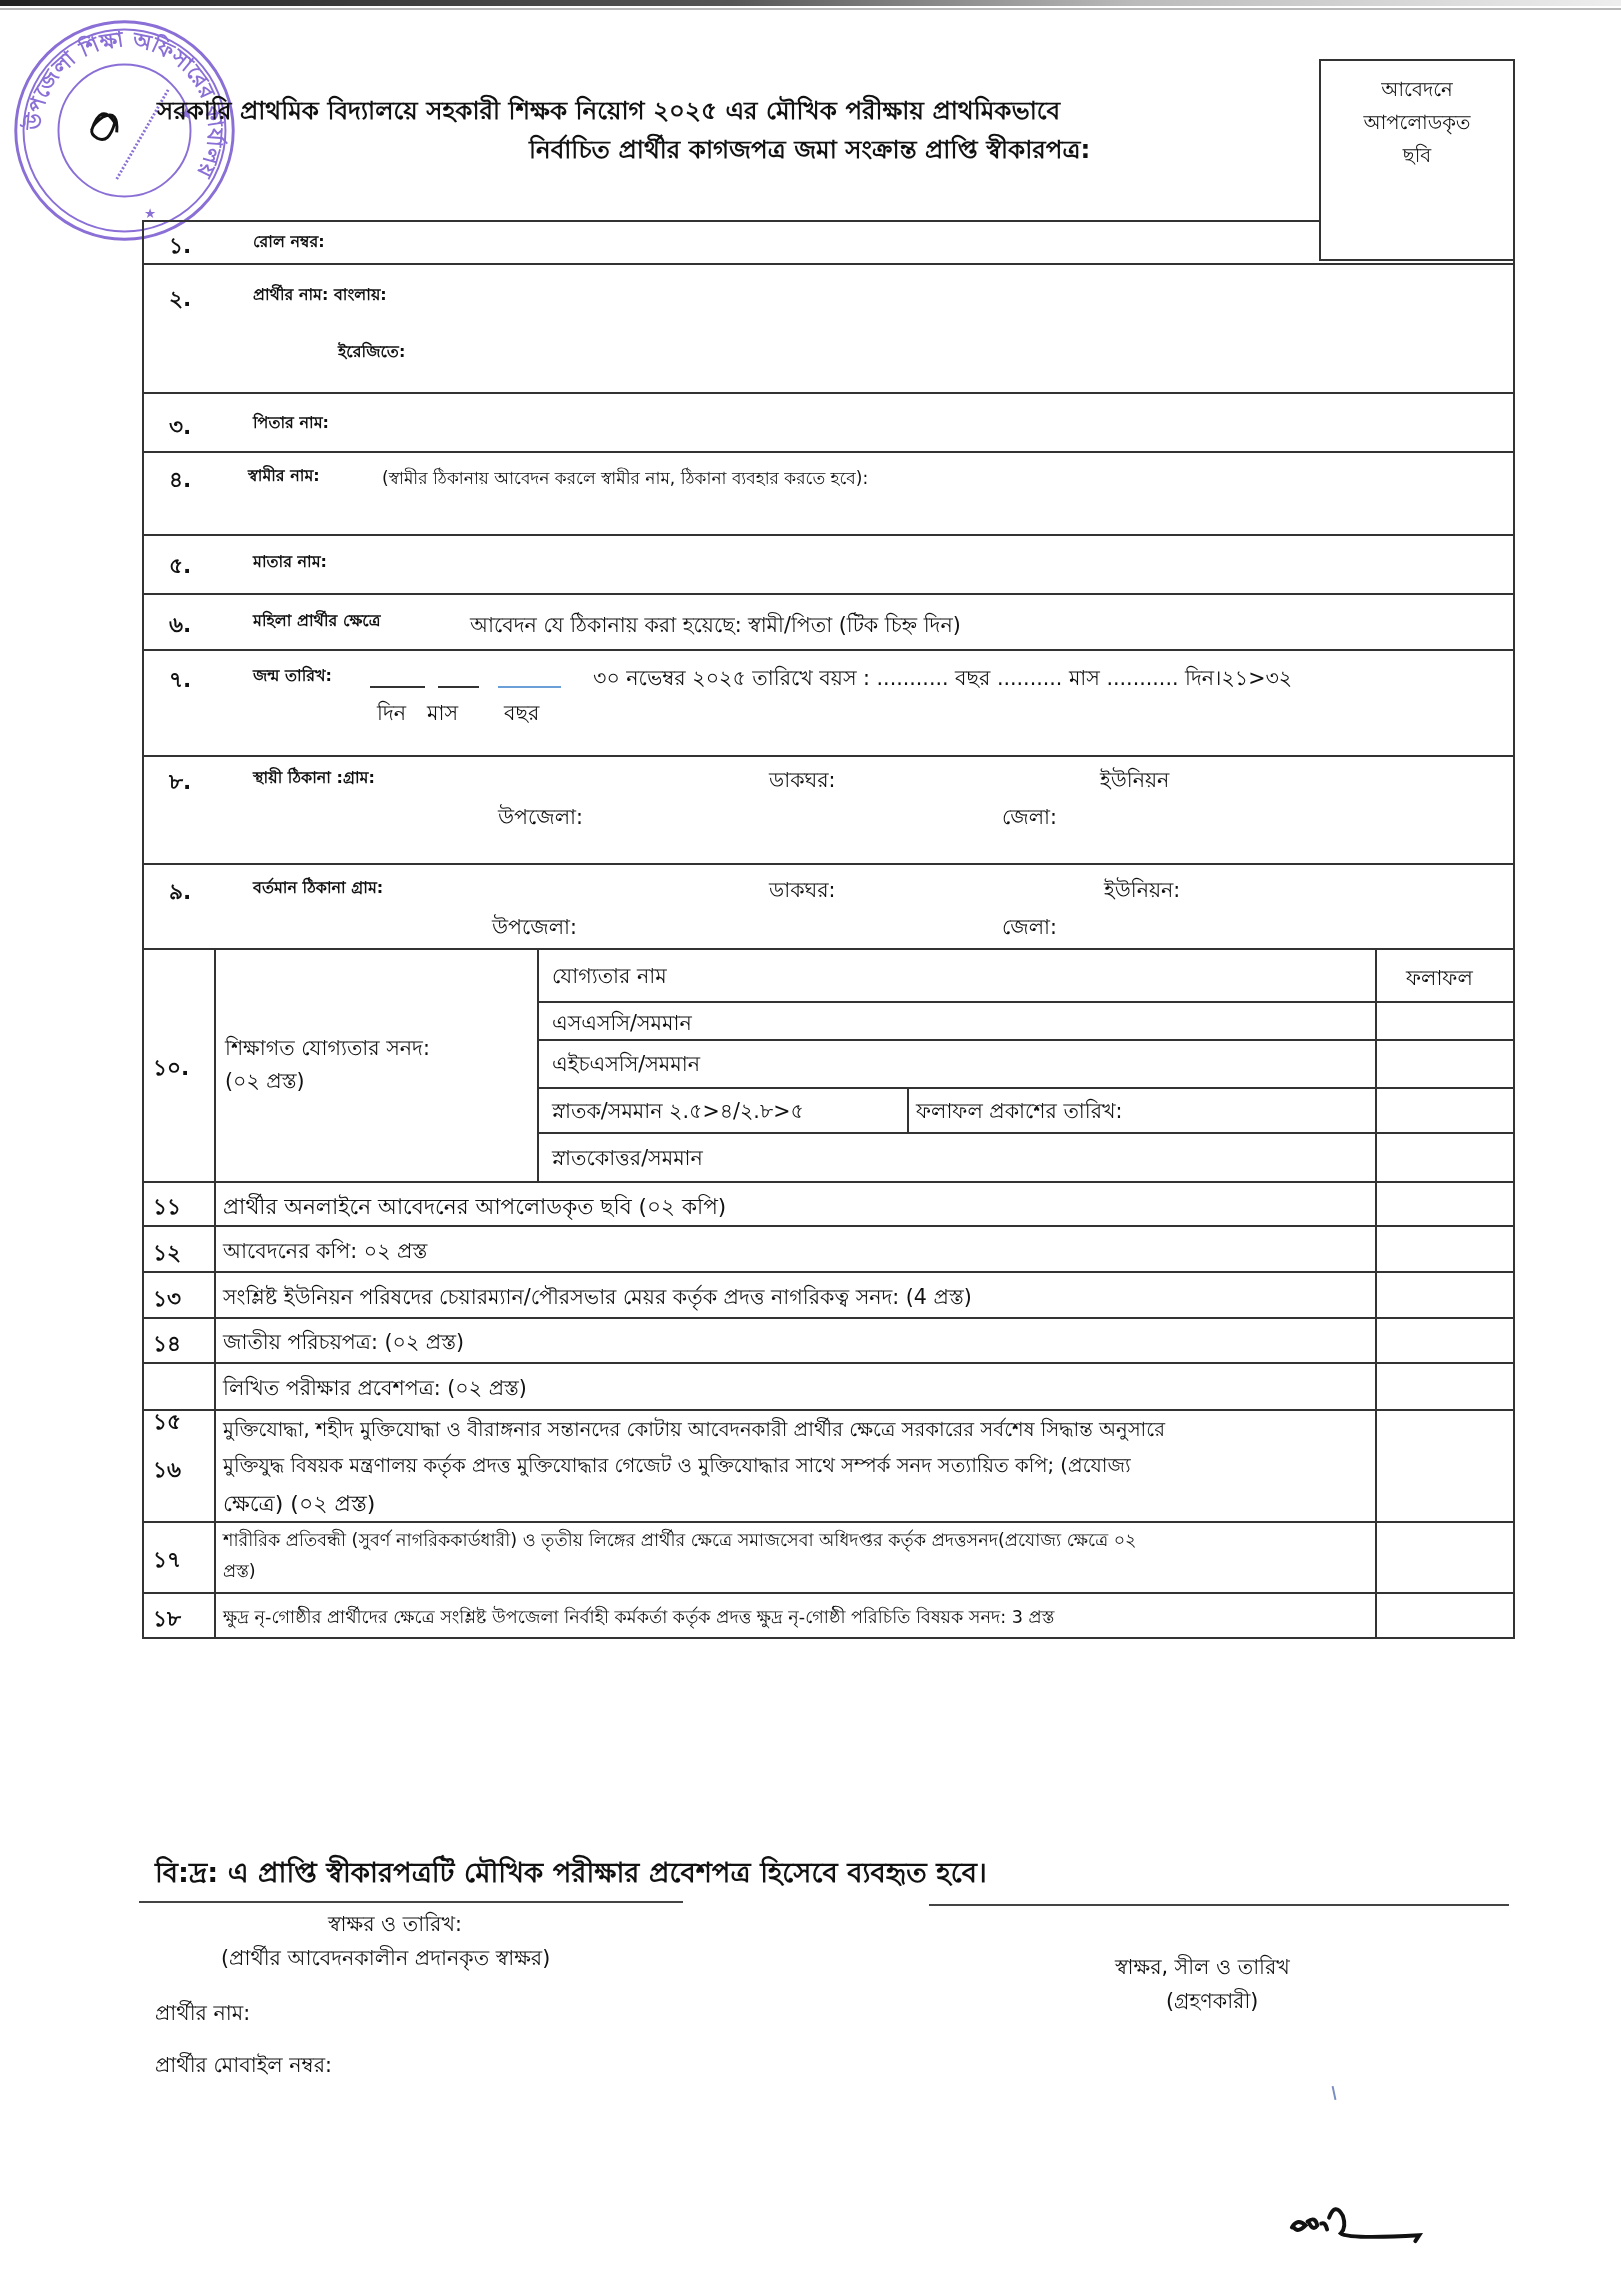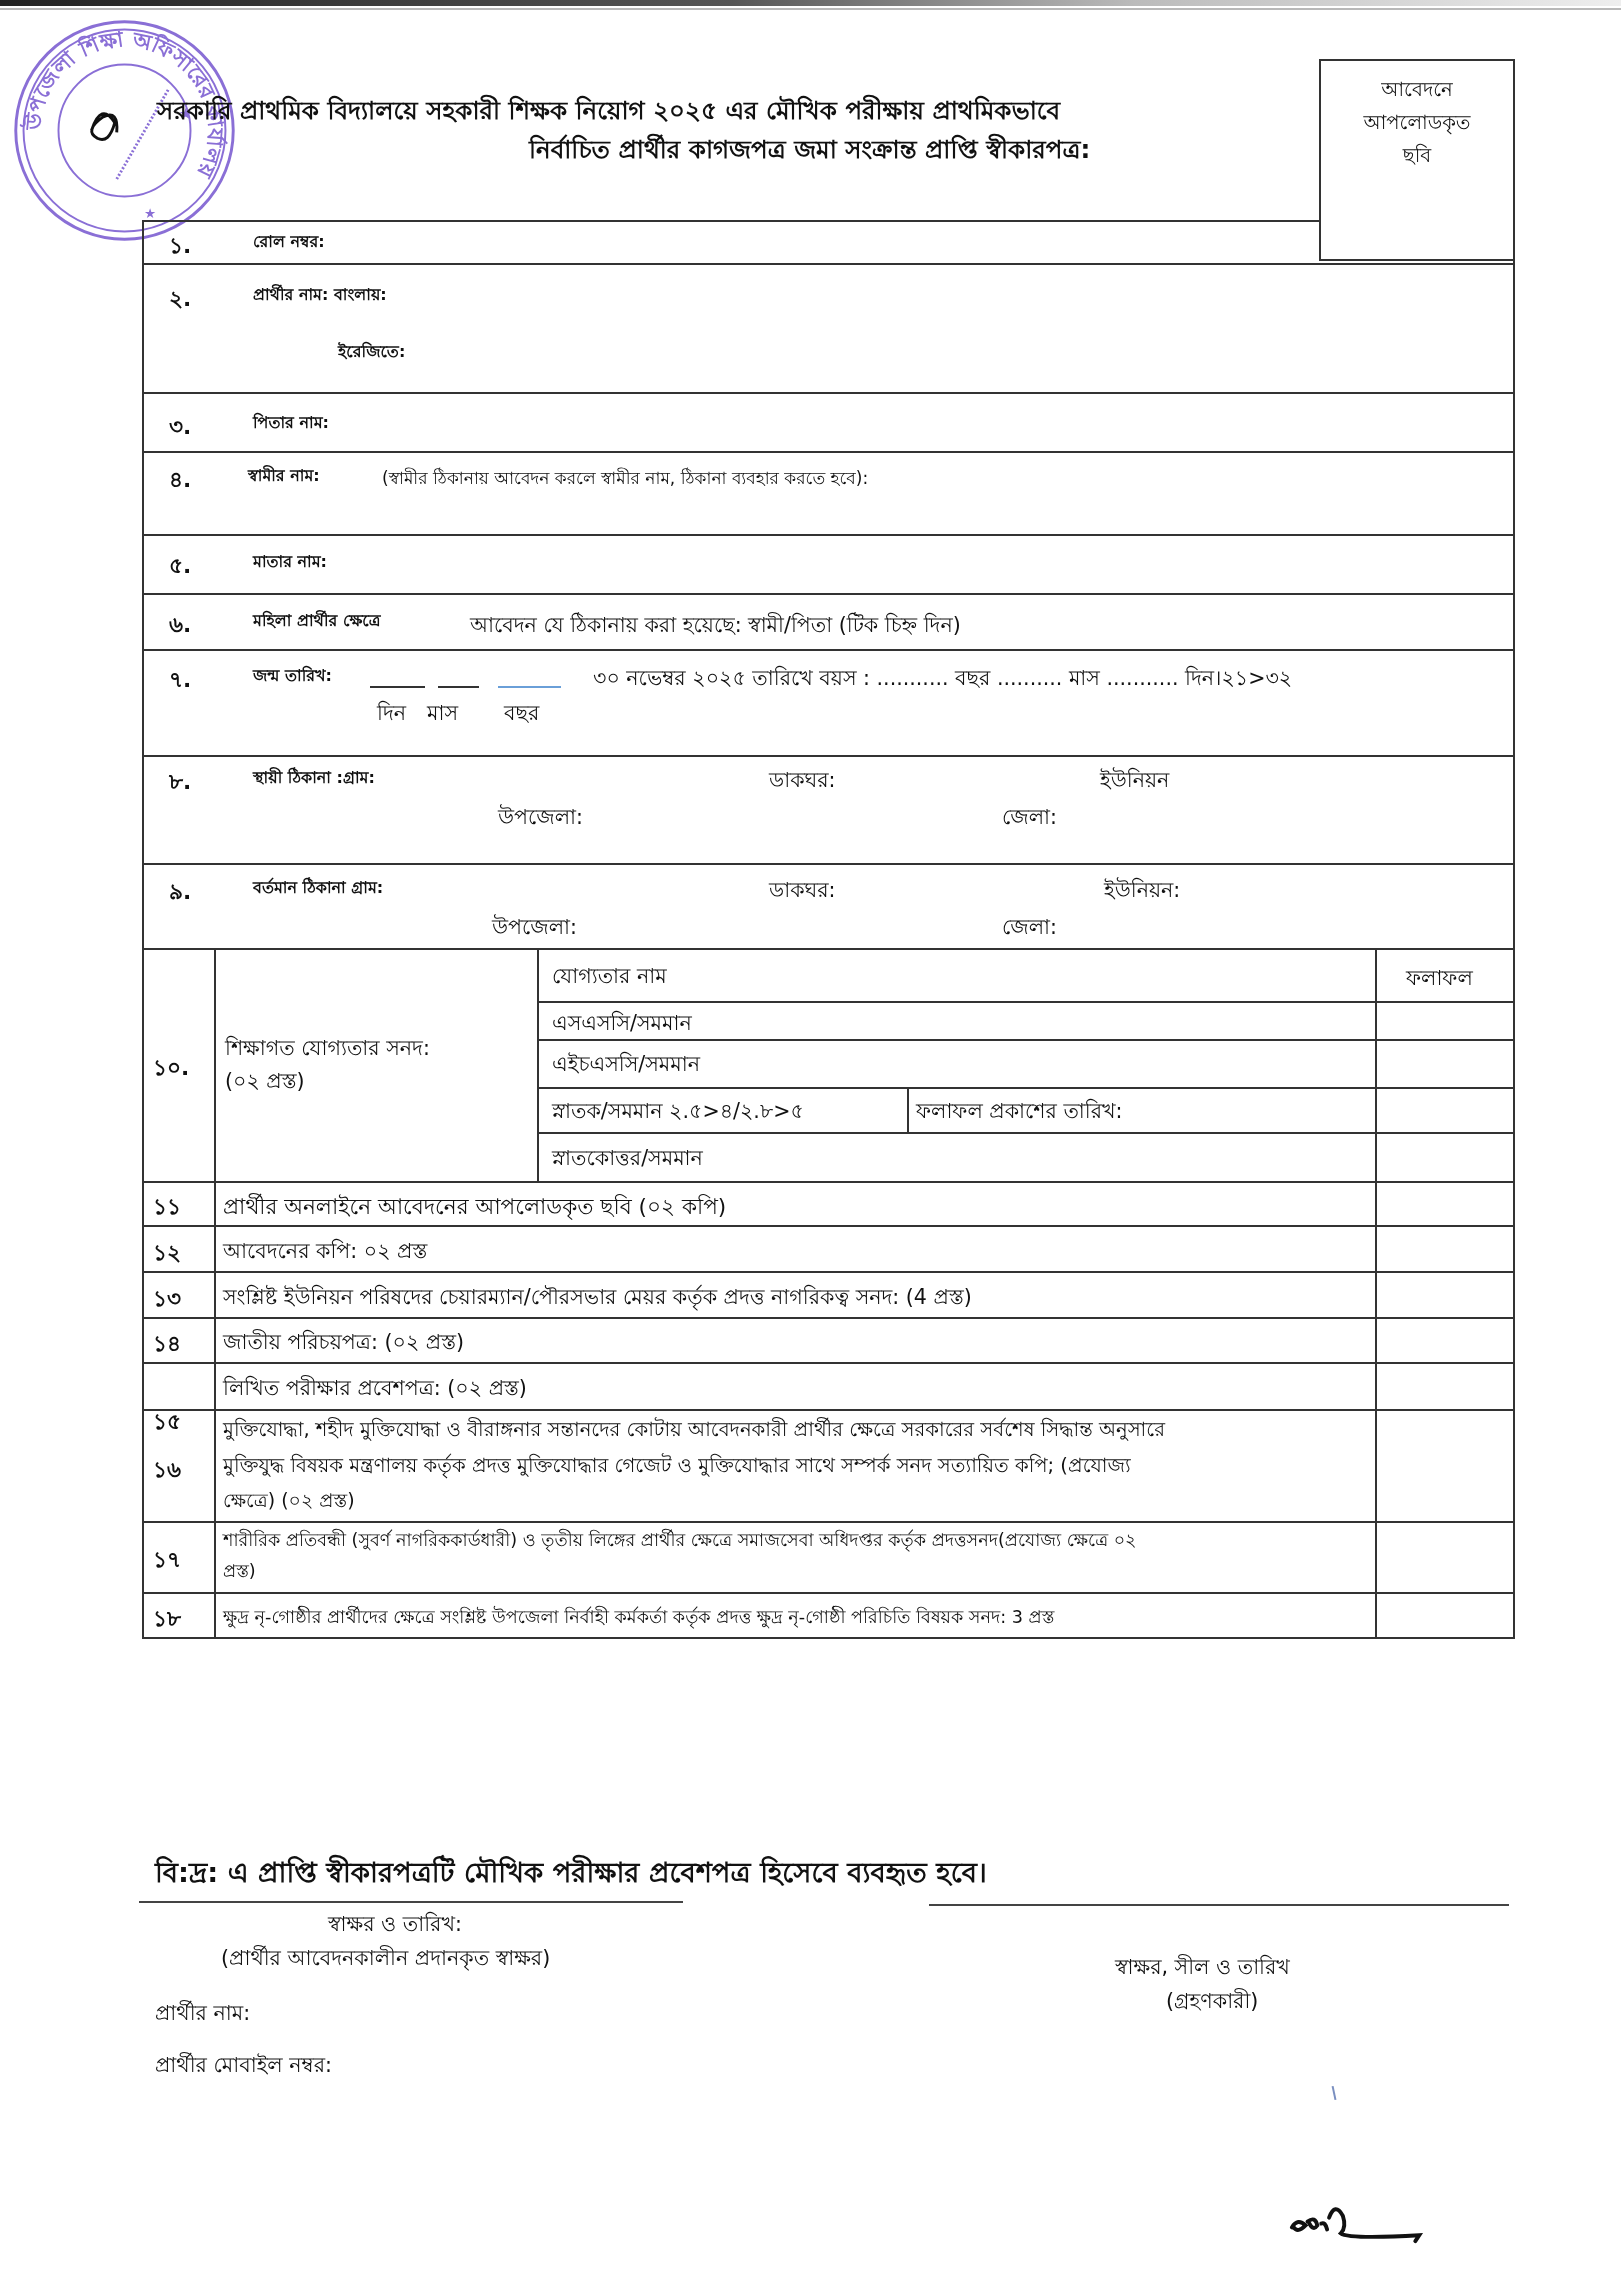--- a/index.html
+++ b/index.html
@@ -155,21 +155,21 @@
 
 <div class="num" style="left:153px; top:1327px;">১৪</div>
 <div class="tn" style="left:223px; top:1327px;">জাতীয় পরিচয়পত্র: (০২ প্রস্ত)</div>
 
 <div class="num" style="left:153px; top:1373px;margin-top:32px;">১৫</div>
 <div class="tn" style="left:223px; top:1373px;">লিখিত পরীক্ষার প্রবেশপত্র: (০২ প্রস্ত)</div>
 
 <div class="num" style="left:153px; top:1453px;">১৬</div>
 <div class="tn" style="left:223px; top:1415px; font-size:19.6px;">মুক্তিযোদ্ধা, শহীদ মুক্তিযোদ্ধা ও বীরাঙ্গনার সন্তানদের কোটায় আবেদনকারী প্রার্থীর ক্ষেত্রে সরকারের সর্বশেষ সিদ্ধান্ত অনুসারে</div>
 <div class="tn" style="left:223px; top:1451px; font-size:19.6px;">মুক্তিযুদ্ধ বিষয়ক মন্ত্রণালয় কর্তৃক প্রদত্ত মুক্তিযোদ্ধার গেজেট ও মুক্তিযোদ্ধার সাথে সম্পর্ক সনদ সত্যায়িত কপি; (প্রযোজ্য</div>
-<div class="tn" style="left:223px; top:1486px; font-size:19px;">ক্ষেত্রে) (০২ প্রস্ত)</div>
+<div class="tn" style="left:223px; top:1486px; font-size:22px;">ক্ষেত্রে) (০২ প্রস্ত)</div>
 
 <div class="num" style="left:153px; top:1543px;">১৭</div>
 <div class="tn" style="left:223px; top:1527px; font-size:17.6px;">শারীরিক প্রতিবন্ধী (সুবর্ণ নাগরিককার্ডধারী) ও তৃতীয় লিঙ্গের প্রার্থীর ক্ষেত্রে সমাজসেবা অধিদপ্তর কর্তৃক প্রদত্তসনদ(প্রযোজ্য ক্ষেত্রে ০২</div>
 <div class="tn" style="left:223px; top:1558px; font-size:17.6px;">প্রস্ত)</div>
 
 <div class="num" style="left:153px; top:1602px;">১৮</div>
 <div class="tn" style="left:223px; top:1604px; font-size:17.6px;">ক্ষুদ্র নৃ-গোষ্ঠীর প্রার্থীদের ক্ষেত্রে সংশ্লিষ্ট উপজেলা নির্বাহী কর্মকর্তা কর্তৃক প্রদত্ত ক্ষুদ্র নৃ-গোষ্ঠী পরিচিতি বিষয়ক সনদ: 3 প্রস্ত</div>
 
 <div class="abs note">বি:দ্র: এ প্রাপ্তি স্বীকারপত্রটি মৌখিক পরীক্ষার প্রবেশপত্র হিসেবে ব্যবহৃত হবে।</div>
 

